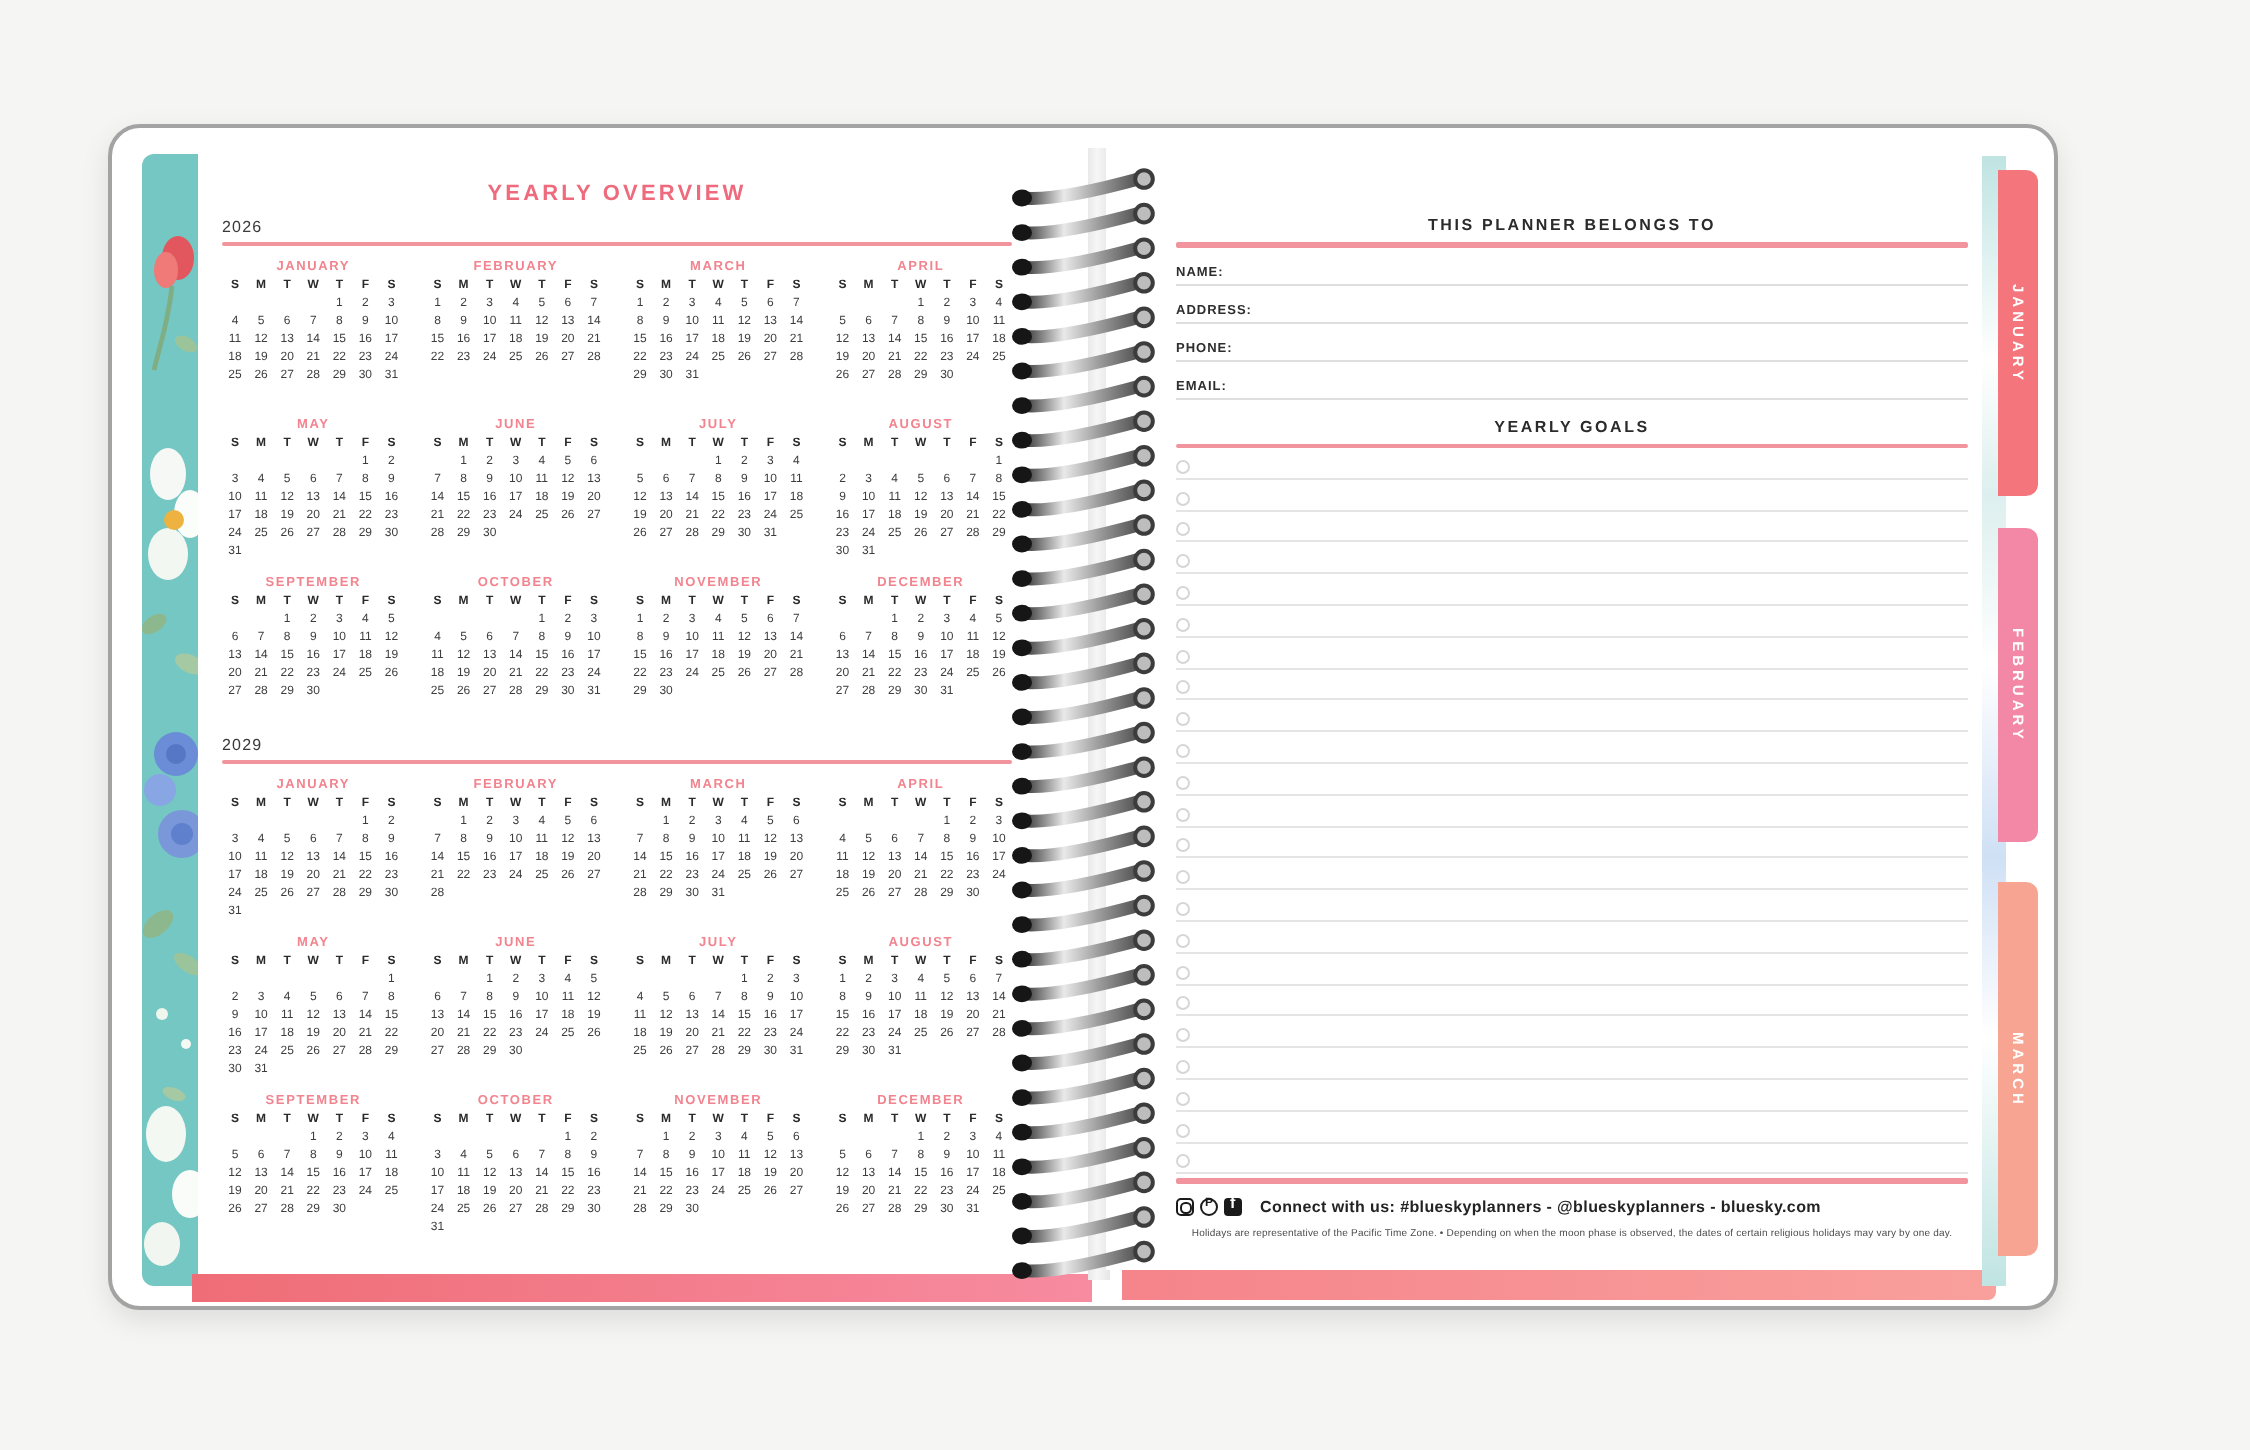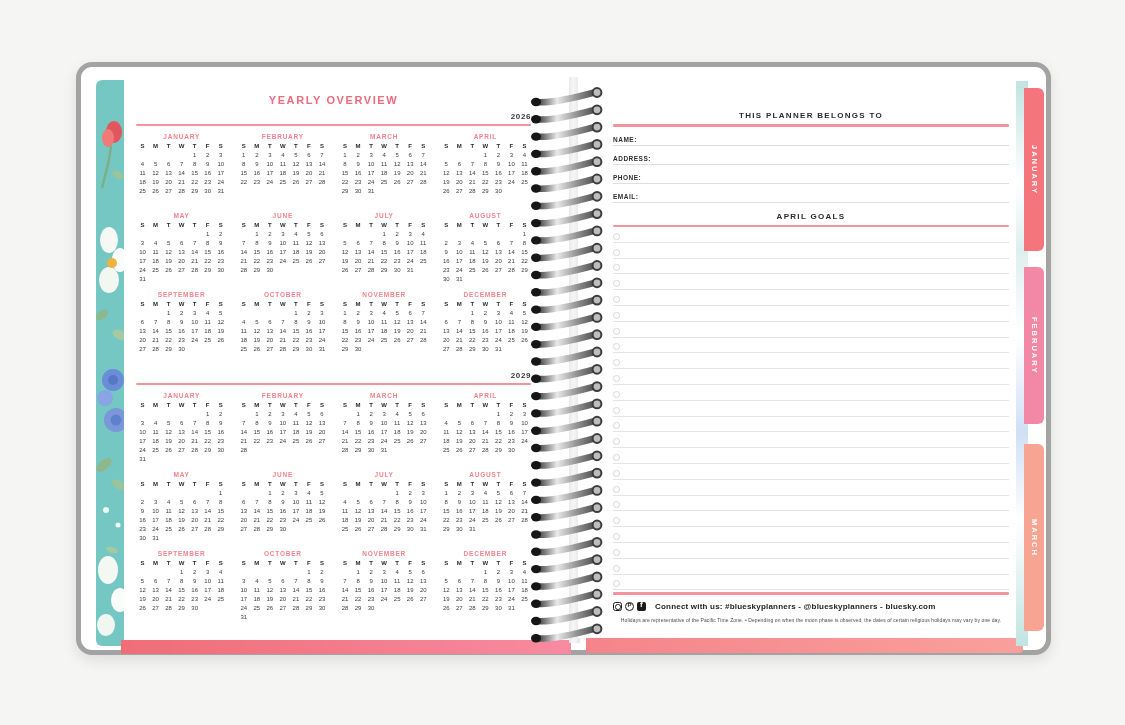--- a/index.html
+++ b/index.html
@@ -1,32 +1,32 @@
 <!DOCTYPE html>
 <html><head>
 <meta charset="utf-8">
 <style>
   * { margin:0; padding:0; box-sizing:border-box; }
   html,body { width:1125px; height:725px; }
   body { background:#f5f5f3; font-family:"Liberation Sans", sans-serif; overflow:hidden; }
 
-  .planner { position:absolute; left:76px; top:62px; width:975px; height:593px;
-    background:#fff; border:5px solid #a3a3a3; border-radius:16px;
+  .planner { position:absolute; left:54px; top:62px; width:975px; height:593px;
+    background:#fff; border:2px solid #a3a3a3; border-radius:16px;
     box-shadow:0 5px 14px rgba(0,0,0,0.10); }
 
   
   .floral-strip { position:absolute; left:15px; top:13px; width:31px; height:566px;
     border-radius:6px 0 0 6px; overflow:hidden; }
 
   
   .left-page { position:absolute; left:43px; top:13px; width:447px; height:560px;
     background:#fff; padding:14px 40px 0 12px; }
   .page-title { text-align:center; color:#ee6a7d; font-weight:bold; font-size:11px;
     letter-spacing:1.6px; margin-bottom:6px; }
-  .year-title { text-align:right; color:#3a3a3a; font-weight:bold; font-size:8px;
+  .year-title { text-align:left; color:#3a3a3a; font-weight:normal; font-size:8px;
     letter-spacing:0.6px; margin-bottom:3px; }
   .year-rule { height:2px; background:#f2949e; border-radius:1px; margin-bottom:6px; }
   .year-block { margin-bottom:8px; }
   .months-grid { display:grid; grid-template-columns:repeat(4,1fr); column-gap:10px; row-gap:6px; }
   .month { height:73px; }
   .mtitle { text-align:center; color:#f2848f; font-weight:bold; font-size:6.5px;
     letter-spacing:0.8px; line-height:10px; }
   .mgrid { display:grid; grid-template-columns:repeat(7,1fr); }
   .mgrid span { font-size:6px; line-height:9px; text-align:center; color:#3d3d3d; }
   .mgrid span.wd { font-weight:bold; color:#2b2b2b; }
@@ -1402,21 +1402,21 @@
         </div>
         <div class="field-row">
           <span class="field-label">PHONE:</span>
         </div>
         <div class="field-row">
           <span class="field-label">EMAIL:</span>
         </div>
       </div>
 
     <div class="goals-wrap">
-      <div class="section-heading">APRIL GOALS</div>
+      <div class="section-heading">YEARLY GOALS</div>
       <div class="pink-rule"></div>
       <div id="goals">
           <div class="goal-row">
             <span class="goal-bullet"></span>
           </div>
           <div class="goal-row">
             <span class="goal-bullet"></span>
           </div>
           <div class="goal-row">
             <span class="goal-bullet"></span>

